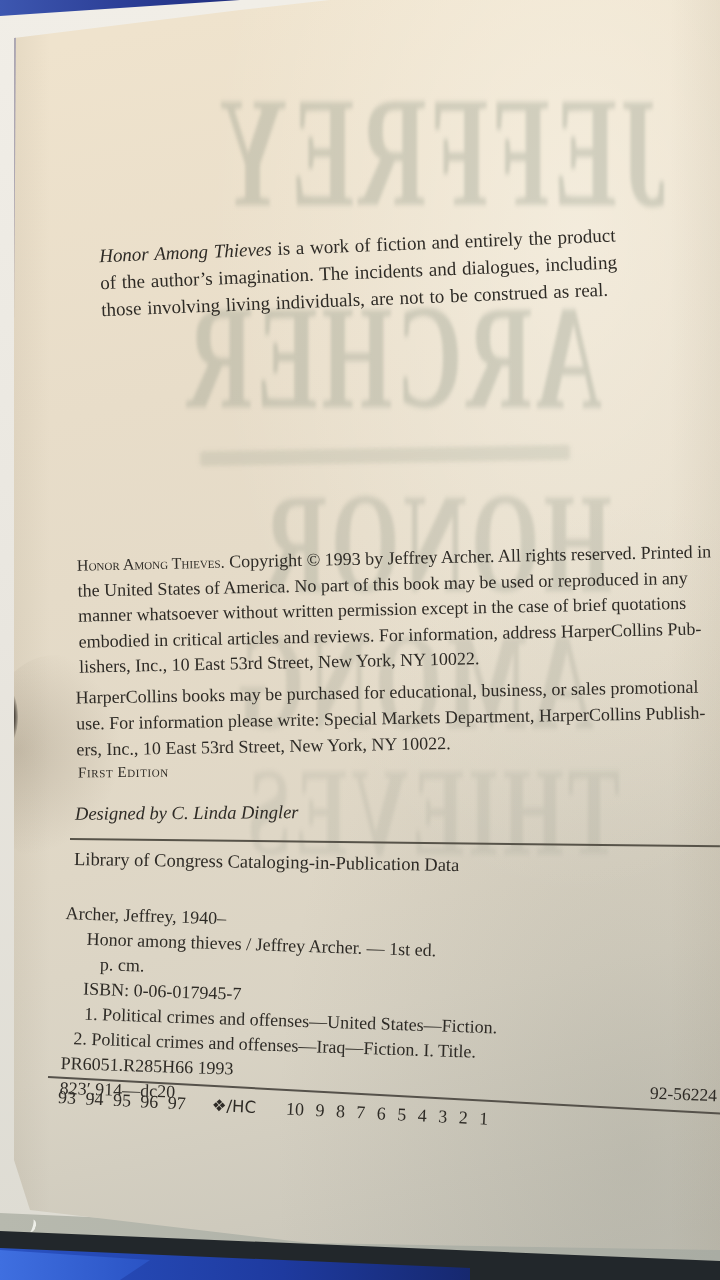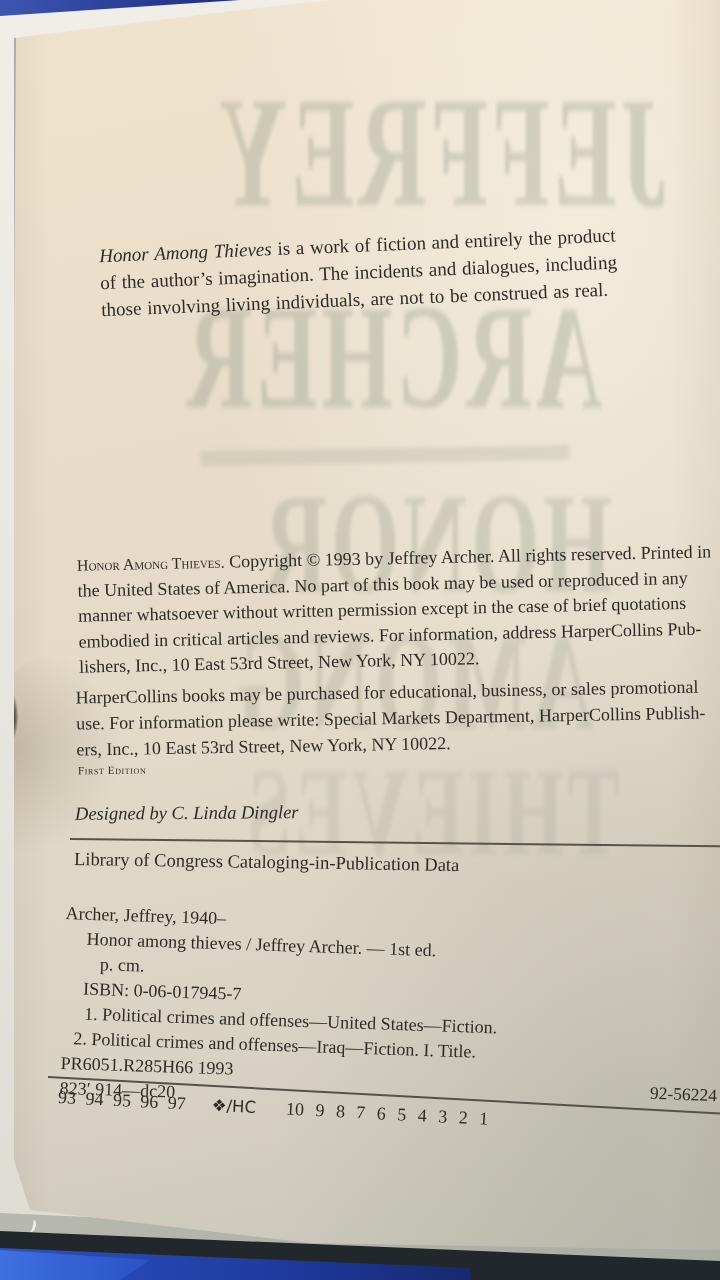--- a/index.html
+++ b/index.html
@@ -56,21 +56,21 @@
   .it{font-style:italic;}
   .rule{position:absolute;height:2px;background:#514d45;}
 
   .disclaimer{left:100px;top:230px;width:606px;font-size:19px;line-height:27px;
       transform:rotate(-2.3deg);word-spacing:1px;}
   .copyright{left:78px;top:546px;width:636px;font-size:18px;line-height:25.5px;
       transform:rotate(-1.2deg);}
   .copyright .sc{font-size:16px;}
   .purchasing{left:76px;top:679px;width:640px;font-size:18px;line-height:26px;
       transform:rotate(-1deg);}
-  .first-edition{left:78px;top:764px;font-size:11px;letter-spacing:.6px;
+  .first-edition{left:78px;top:764px;font-size:15px;letter-spacing:.6px;
       transform:rotate(-.5deg);}
   .design-credit{left:75px;top:803px;font-size:18.5px;transform:rotate(-.4deg);}
   .rule-mid{left:70px;top:838px;width:650px;transform:rotate(.65deg);transform-origin:left center;background:#575349;height:2px;}
   .cip-heading{left:74px;top:852px;font-size:18.5px;transform:rotate(.9deg);}
   .cip-block{left:66px;top:901px;font-size:18px;line-height:25px;
       transform:rotate(1.9deg);transform-origin:top left;}
   .ind1{padding-left:22px;} .ind2{padding-left:36px;} .ind3{padding-left:20px;} .ind4{padding-left:12px;}
   .rule-bottom{left:48px;top:1076px;width:674px;transform:rotate(3.1deg);transform-origin:left center;background:#55514a;height:2px;}
   .print-row{left:58px;top:1087px;font-size:18px;display:flex;align-items:baseline;
       transform:rotate(2.9deg);transform-origin:left center;}

